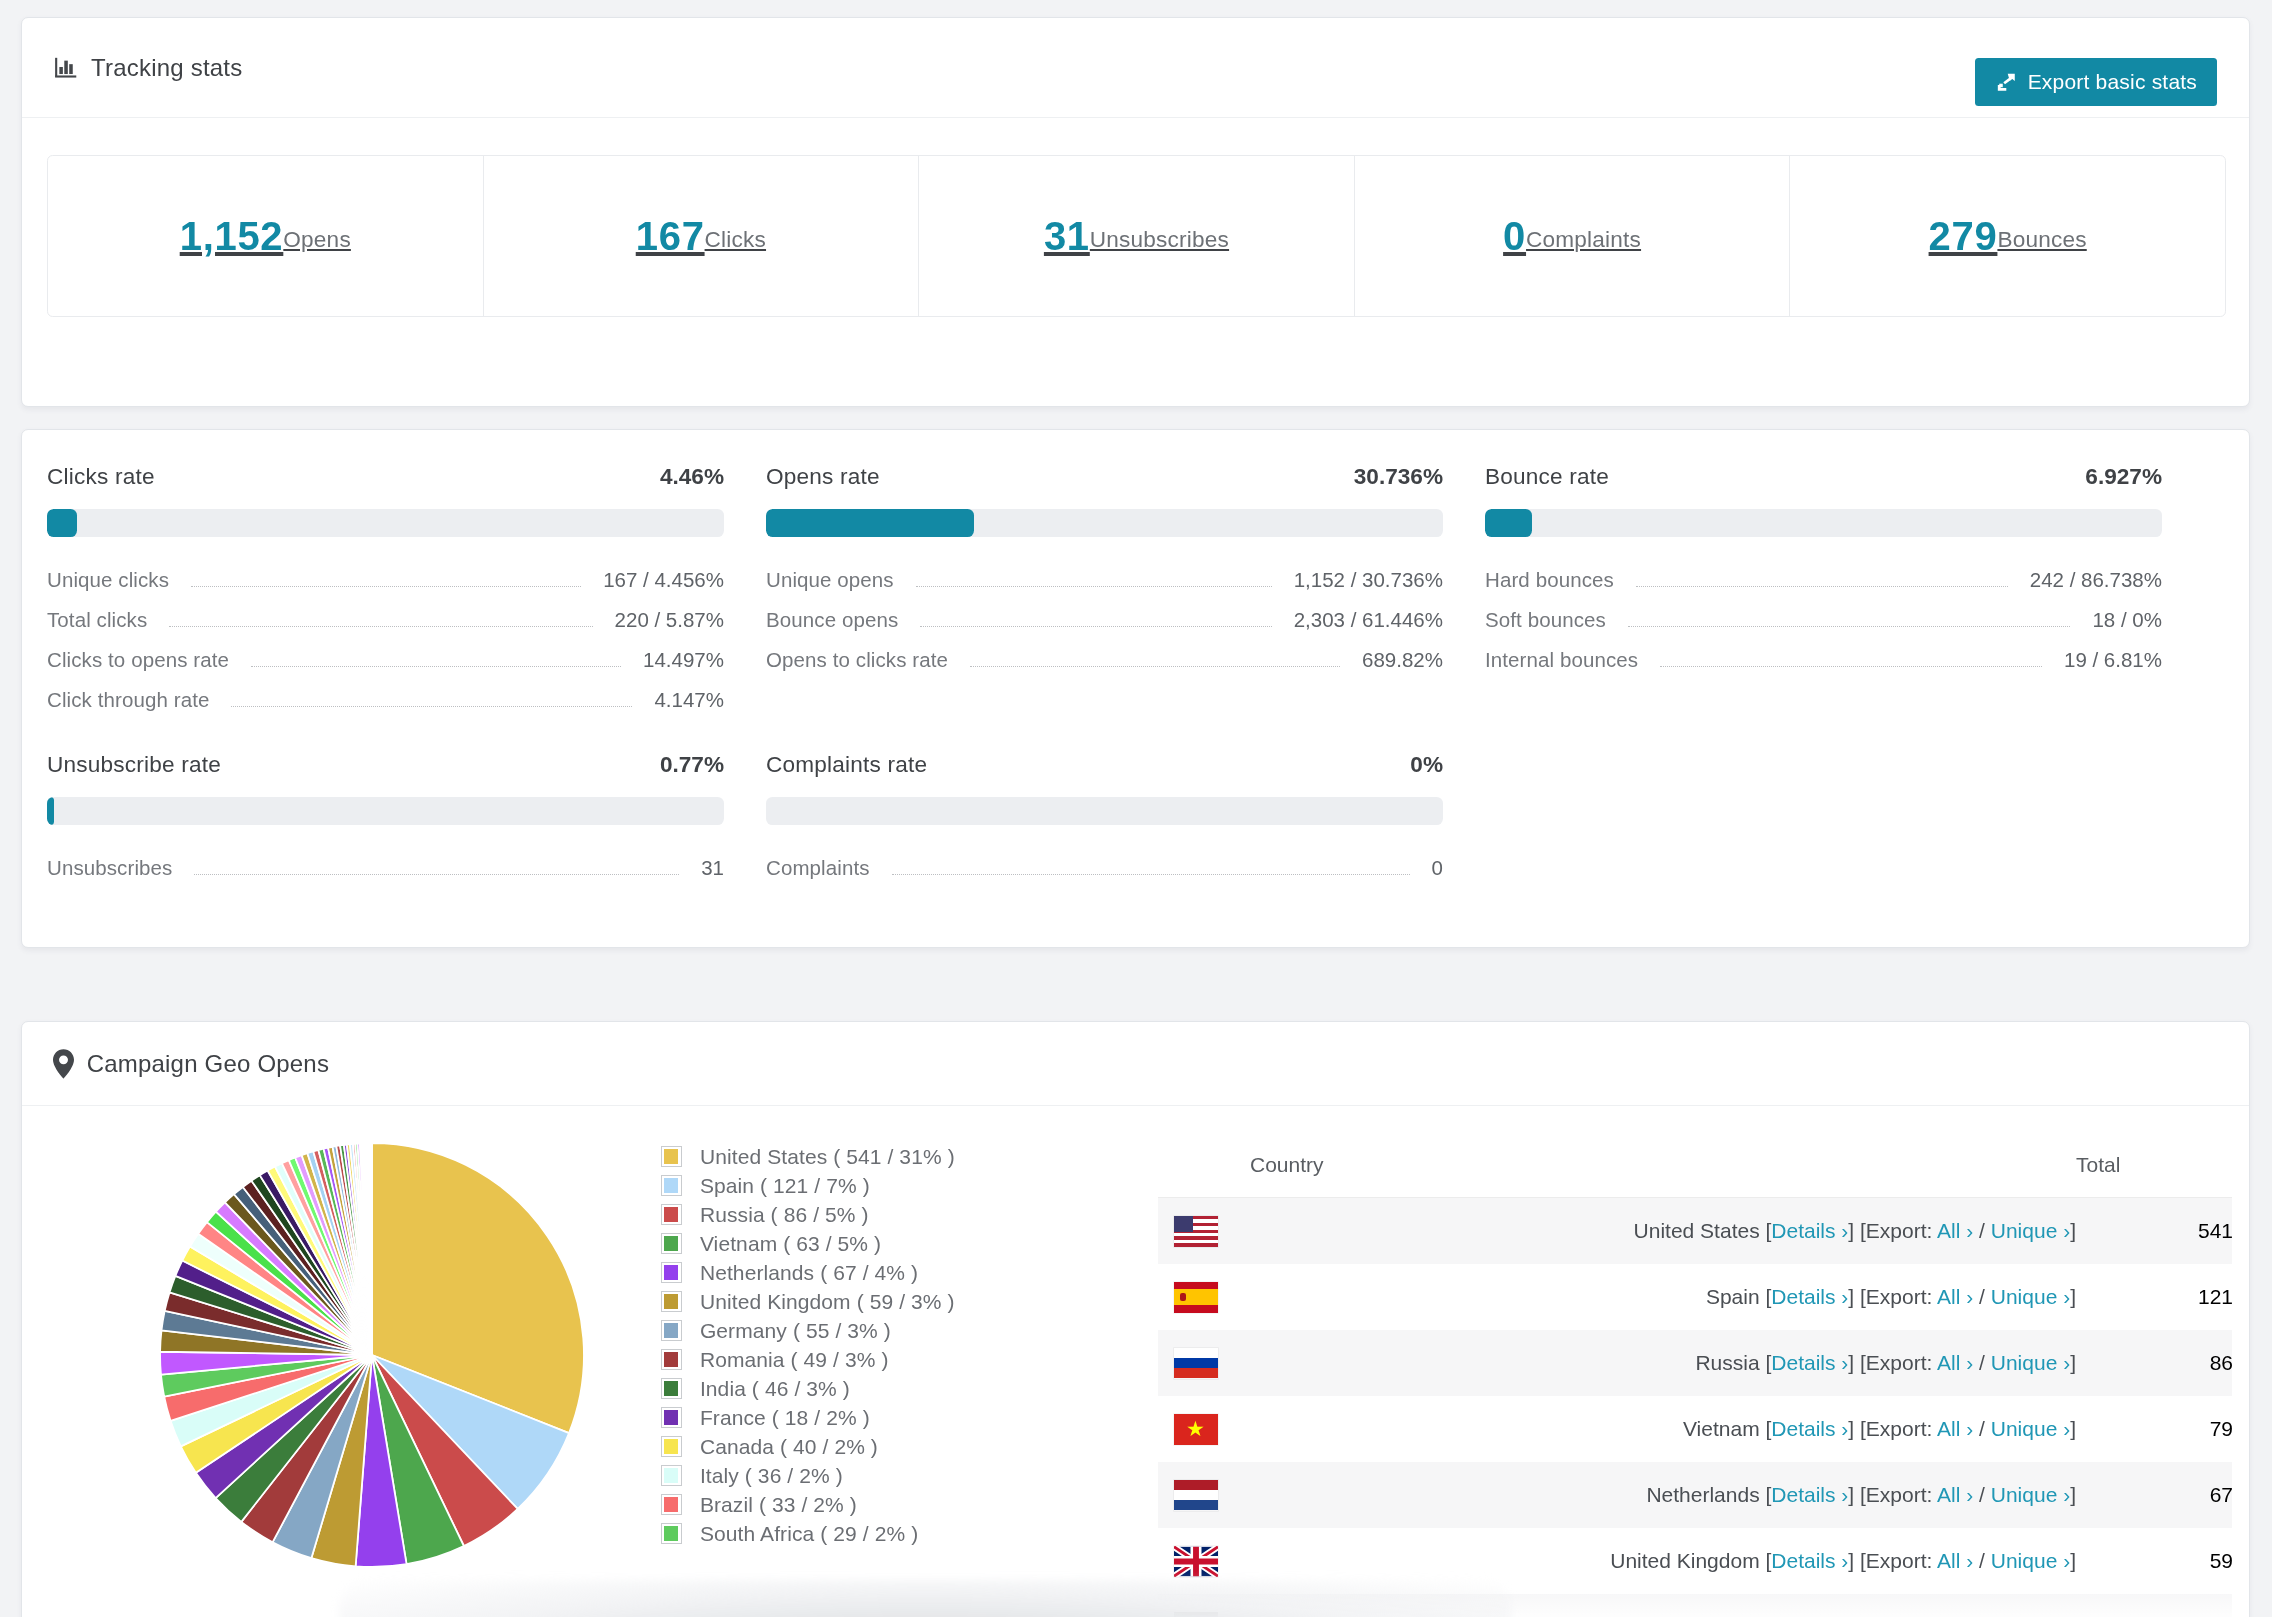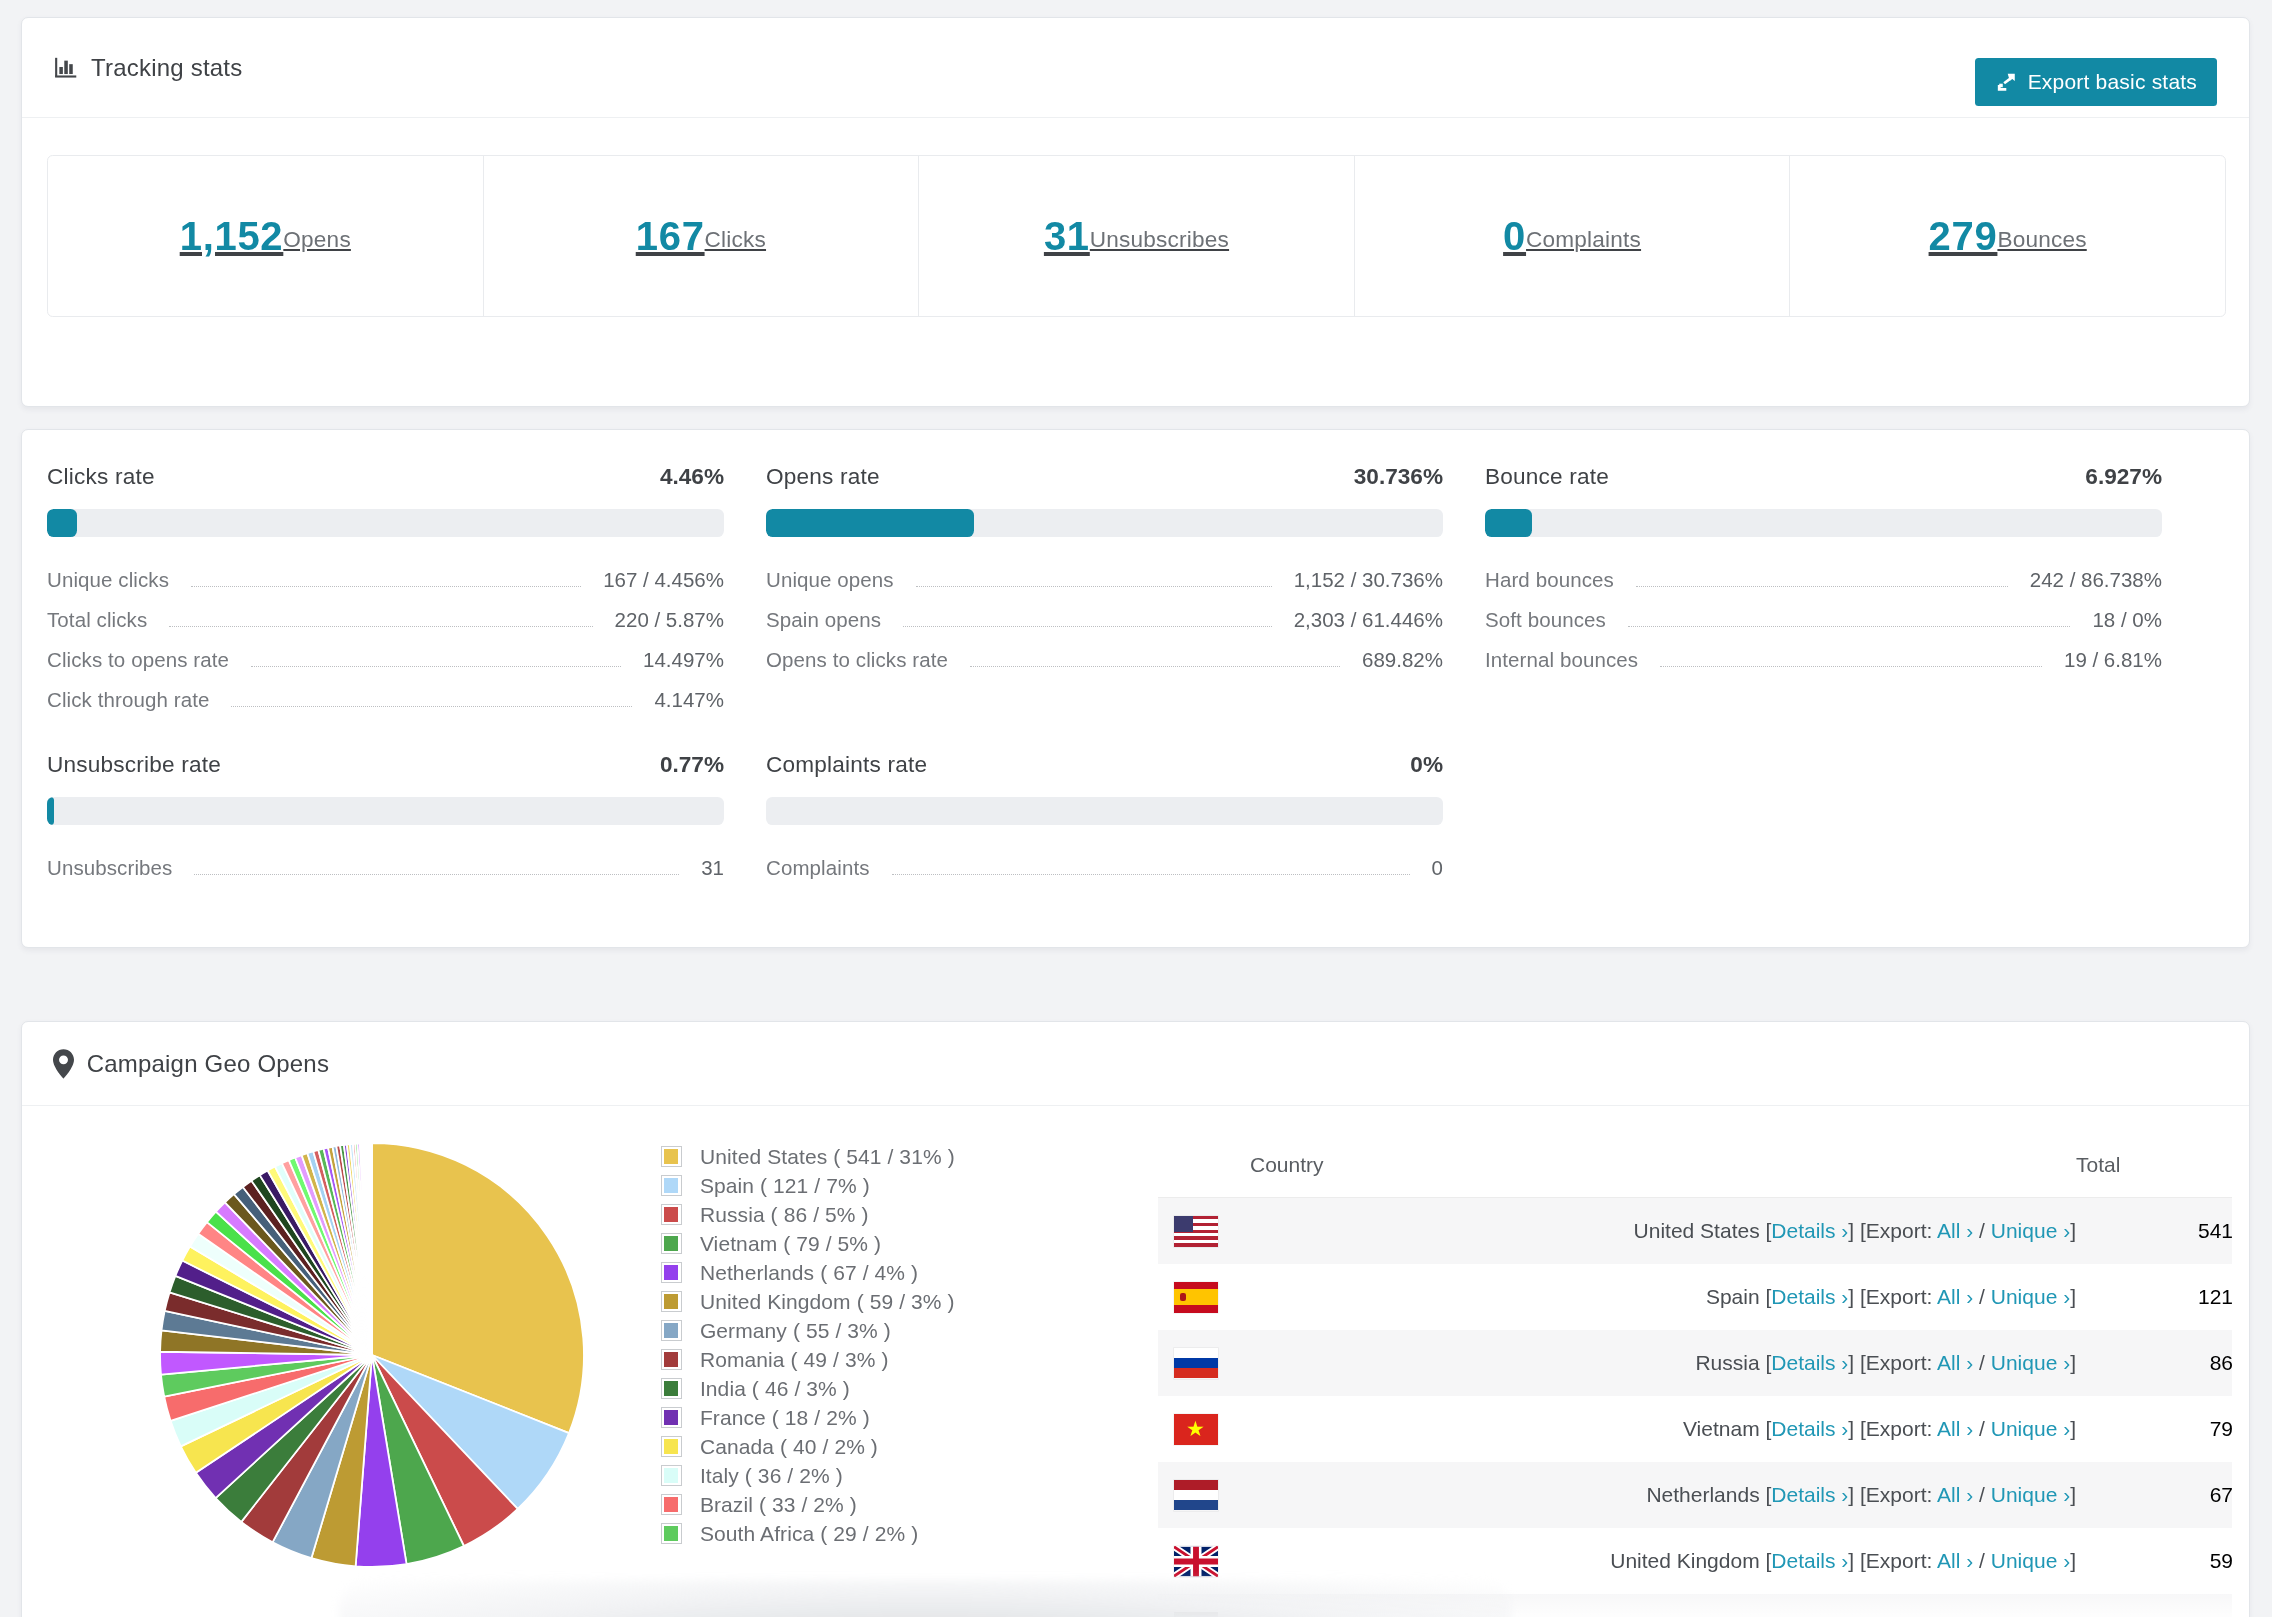--- a/index.html
+++ b/index.html
@@ -209,21 +209,21 @@
         <div class="bar-track">
           <div class="bar-fill" style="width: 30.736%; min-width: 7px;"></div>
         </div>
         <div class="rate-rows">
           <div class="detail-row">
             <span class="detail-label">Unique opens</span>
             <span class="detail-leader"></span>
             <span class="detail-value">1,152 / 30.736%</span>
           </div>
           <div class="detail-row">
-            <span class="detail-label">Spain opens</span>
+            <span class="detail-label">Bounce opens</span>
             <span class="detail-leader"></span>
             <span class="detail-value">2,303 / 61.446%</span>
           </div>
           <div class="detail-row">
             <span class="detail-label">Opens to clicks rate</span>
             <span class="detail-leader"></span>
             <span class="detail-value">689.82%</span>
           </div>
         </div>
       </div>
@@ -381,21 +381,21 @@
       <div class="legend-row">
         <span class="legend-swatch">
           <i style="background: rgb(203, 75, 75);"></i>
         </span>
         <span class="legend-label">Russia ( 86 / 5% )</span>
       </div>
       <div class="legend-row">
         <span class="legend-swatch">
           <i style="background: rgb(77, 167, 77);"></i>
         </span>
-        <span class="legend-label">Vietnam ( 79 / 5% )</span>
+        <span class="legend-label">Vietnam ( 63 / 5% )</span>
       </div>
       <div class="legend-row">
         <span class="legend-swatch">
           <i style="background: rgb(148, 64, 237);"></i>
         </span>
         <span class="legend-label">Netherlands ( 67 / 4% )</span>
       </div>
       <div class="legend-row">
         <span class="legend-swatch">
           <i style="background: rgb(189, 155, 51);"></i>

